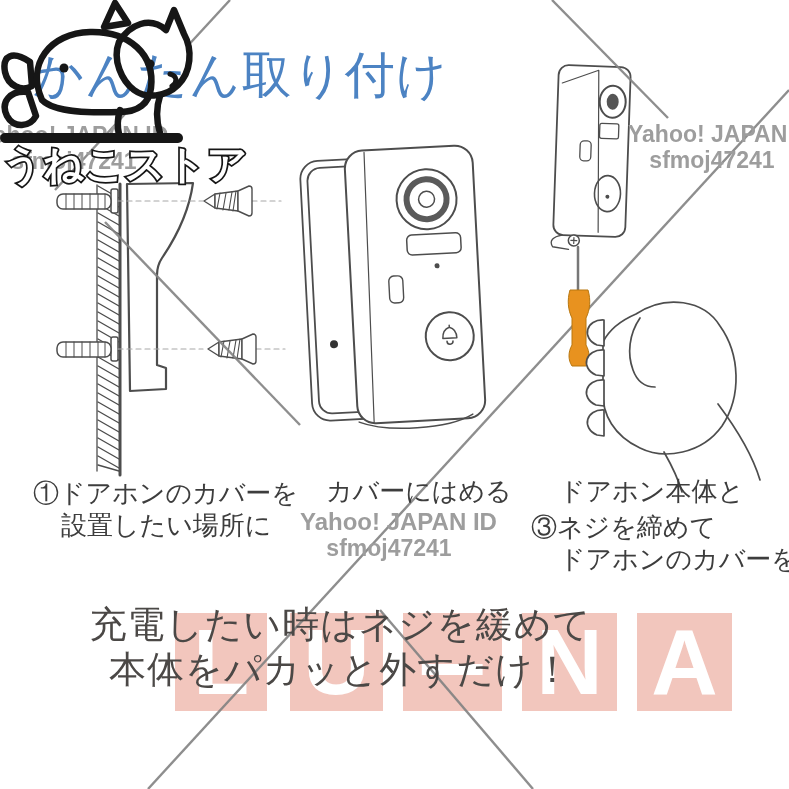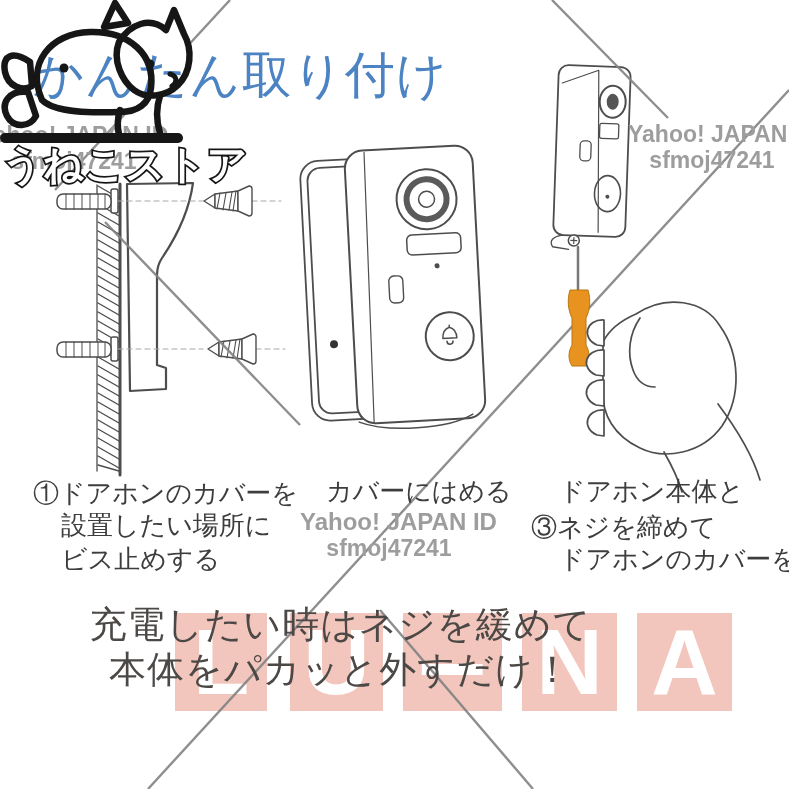--- a/index.html
+++ b/index.html
@@ -198,21 +198,20 @@
       <path d="M119,42 C130,24 150,16 166,30 L174,10 L184,34 C193,50 191,72 178,85 C166,97 146,99 134,90 C122,81 112,60 119,42 Z"></path>
     </g>
     <text x="2" y="178" font-size="40" font-weight="bold" fill="#ffffff" stroke="#161616" stroke-width="3.5" paint-order="stroke" font-family="Liberation Sans, sans-serif">うねこストア</text>
   </svg>
 
   <div class="title">かんたん取り付け</div>
 
   <div class="cap cap-1">
     <div class="ln"><span>①</span><span>ドアホンのカバーを</span></div>
     <div class="ln rest">設置したい場所に</div>
-    <div class="ln rest">ビス止めする</div>
   </div>
   <div class="cap cap-2">
     <div class="ln rest">カバーにはめる</div>
   </div>
   <div class="cap cap-3">
     <div class="ln rest">ドアホン本体と</div>
     <div class="ln"><span>③</span><span>ネジを締めて</span></div>
     <div class="ln rest">ドアホンのカバーを</div>
   </div>
 

